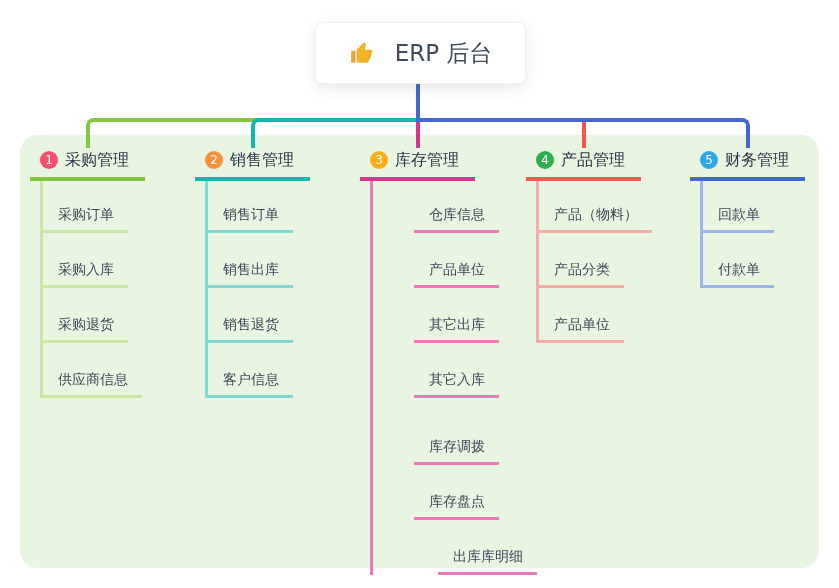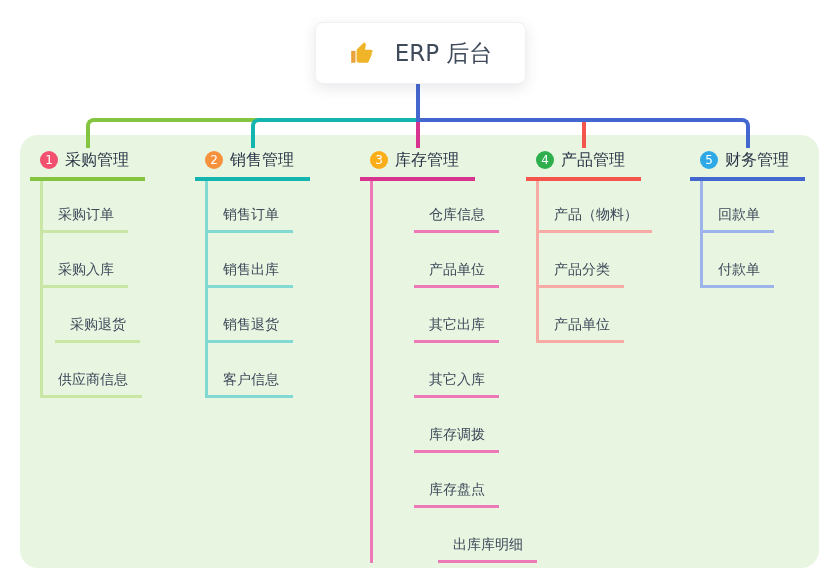--- a/index.html
+++ b/index.html
@@ -59,21 +59,21 @@
     <span>ERP 后台</span>
   </div>
 <div class="branch" style="left: 30px;">
     <div class="branch-title" style="border-bottom-color: rgb(133, 196, 64);">
       <span class="badge" style="background: rgb(242, 80, 110);">1</span>
       <span class="label">采购管理</span>
     </div>
     <div class="subs" style="border-left-color: rgb(201, 230, 164);">
         <div class="sub" style="border-bottom-color: rgb(201, 230, 164);">采购订单</div>
         <div class="sub" style="border-bottom-color: rgb(201, 230, 164);">采购入库</div>
-        <div class="sub" style="border-bottom-color: rgb(201, 230, 164); margin-left: 12px;">采购退货</div>
+        <div class="sub" style="border-bottom-color: rgb(201, 230, 164);">采购退货</div>
         <div class="sub" style="border-bottom-color: rgb(201, 230, 164);">供应商信息</div>
       </div>
   </div>
     <div class="branch" style="left: 195px;">
     <div class="branch-title" style="border-bottom-color: rgb(20, 181, 174);">
       <span class="badge" style="background: rgb(246, 145, 60);">2</span>
       <span class="label">销售管理</span>
     </div>
     <div class="subs" style="border-left-color: rgb(130, 216, 210);">
         <div class="sub" style="border-bottom-color: rgb(130, 216, 210);">销售订单</div>
@@ -85,21 +85,21 @@
     <div class="branch" style="left: 360px;">
     <div class="branch-title" style="border-bottom-color: rgb(214, 52, 143);">
       <span class="badge" style="background: rgb(251, 174, 23);">3</span>
       <span class="label">库存管理</span>
     </div>
     <div class="subs" style="border-left-color: rgb(238, 121, 184); padding-left: 41px;">
         <div class="sub" style="border-bottom-color: rgb(238, 121, 184);">仓库信息</div>
         <div class="sub" style="border-bottom-color: rgb(238, 121, 184);">产品单位</div>
         <div class="sub" style="border-bottom-color: rgb(238, 121, 184);">其它出库</div>
         <div class="sub" style="border-bottom-color: rgb(238, 121, 184);">其它入库</div>
-        <div class="sub" style="border-bottom-color: rgb(238, 121, 184);">库存调拨</div>
+        <div class="sub" style="border-bottom-color: rgb(238, 121, 184); margin-top: 12px;">库存调拨</div>
         <div class="sub" style="border-bottom-color: rgb(238, 121, 184);">库存盘点</div>
         <div class="sub" style="border-bottom-color: rgb(238, 121, 184); margin-left: 24px;">出库库明细</div>
       </div>
   </div>
     <div class="branch" style="left: 526px;">
     <div class="branch-title" style="border-bottom-color: rgb(244, 86, 78);">
       <span class="badge" style="background: rgb(45, 175, 78);">4</span>
       <span class="label">产品管理</span>
     </div>
     <div class="subs" style="border-left-color: rgb(248, 170, 165);">

